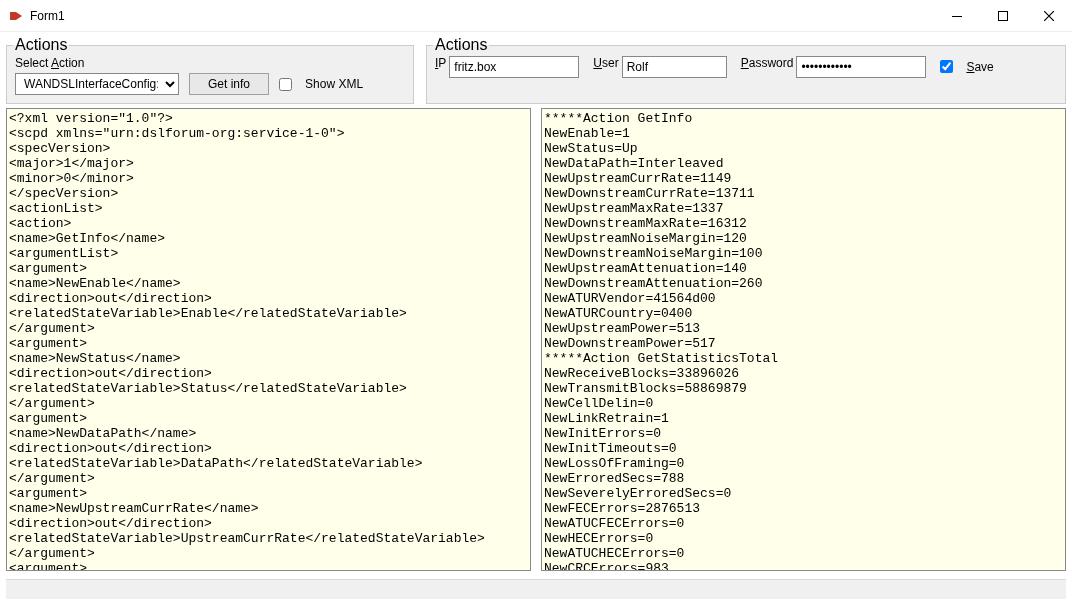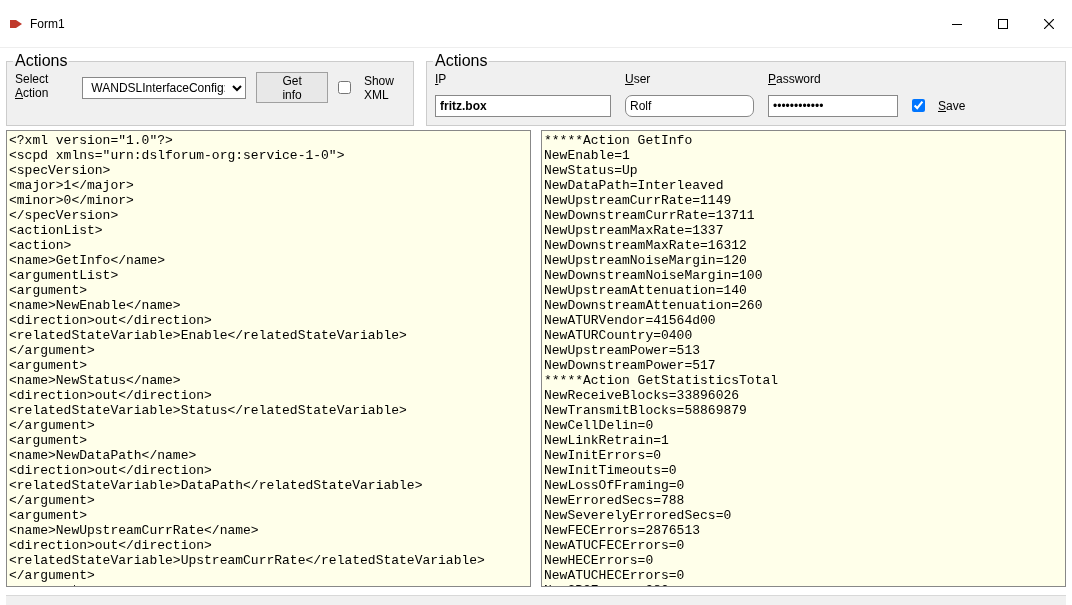--- a/index.html
+++ b/index.html
@@ -1,51 +1,51 @@
 <!DOCTYPE html>
 <html><head>
 <meta charset="utf-8">
 <style>
   * { box-sizing: border-box; margin: 0; padding: 0; }
   html, body { width: 1072px; height: 605px; font-family: "Segoe UI", Tahoma, sans-serif; font-size: 12px; background: #fff; color: #000; overflow: hidden; }
-  .titlebar { height: 48px; display: flex; align-items: center; padding: 0 0 0 8px; background: #fff; border-bottom: 1px solid #eee; }
+  .titlebar { height: 32px; display: flex; align-items: center; padding: 0 0 0 8px; background: #fff; border-bottom: 1px solid #eee; }
   .titlebar .app-icon { width: 16px; height: 16px; margin-right: 6px; display: inline-flex; align-items: center; justify-content: center; }
   .titlebar .app-icon svg { display:block; }
   .titlebar .title { font-size: 12px; color: #000; }
   .titlebar .winbtns { margin-left: auto; display: flex; }
   .titlebar .winbtn { width: 46px; height: 30px; display: flex; align-items: center; justify-content: center; cursor: default; }
 
   .clientarea { height: calc(605px - 30px); padding: 4px 6px 8px 6px; display: flex; flex-direction: column; gap: 4px; }
 
   .toprow { display: flex; gap: 12px; }
   fieldset.panel { background: #f0f0f0; border: 1px solid #ccc; border-top: 1px solid #ccc; padding: 2px 8px 8px 8px; }
   fieldset.panel > legend { font-size: 16px; padding: 0 2px; margin-left: -2px; }
   .panel-actions { flex: 0 0 408px; }
   .panel-fritzbox { flex: 1; }
 
-  .actions-inner { display: flex; flex-direction: row; gap: 3px; }
+  .actions-inner { display: flex; flex-direction: column; gap: 3px; }
   .actions-row { display: flex; align-items: center; gap: 10px; }
   .lbl { font-size: 12px; }
   .lbl-underline-letter { text-decoration: underline; }
 
   select.combo, input.textinput {
     background: #fff; border: 1px solid #888; height: 22px; font-size: 12px;
     padding: 1px 4px; font-family: inherit;
   }
   select.combo { width: 164px; }
-  button.btn { background: #e8e8e8; border: 1px solid #a0a0a0; height: 31px; padding: 0 18px; font-size: 12px; font-family: inherit; cursor: default; }
+  button.btn { background: #e8e8e8; border: 1px solid #a0a0a0; height: 22px; padding: 0 18px; font-size: 12px; font-family: inherit; cursor: default; }
   label.chk { display: inline-flex; align-items: center; gap: 13px; font-size: 12px; cursor: default; }
   input[type="checkbox"] { width: 13px; height: 13px; }
 
   .fritz-inner { display: flex; gap: 14px; align-items: flex-end; }
-  .fld { display: flex; flex-direction: column; gap: 9px; }
+  .fld { display: flex; flex-direction: row; gap: 3px; }
   .fld .lbl { }
   .fld input.textinput { width: 150px; }
-  .fld.ip input.textinput { width: 176px; font-weight: bold; }
-  .fld.user input.textinput { width: 129px; border-radius: 7px; }
+  .fld.ip input.textinput { width: 130px; }
+  .fld.user input.textinput { width: 105px; }
   .fld.pass input.textinput { width: 130px; }
   .savewrap { padding-bottom: 2px; }
 
   .panesrow { flex: 1; display: flex; gap: 10px; min-height: 0; }
   .textpanewrap { flex: 1; display: flex; flex-direction: column; border: 1px solid #888; background: #ffffea; min-height: 0; position: relative; }
   textarea.codearea {
     flex: 1; resize: none; border: none; outline: none; background: #ffffea;
     font-family: Consolas, "Courier New", monospace; font-size: 13px;
     line-height: 15px; color: #000; padding: 2px 2px 2px 2px;
     white-space: pre; overflow: scroll;

